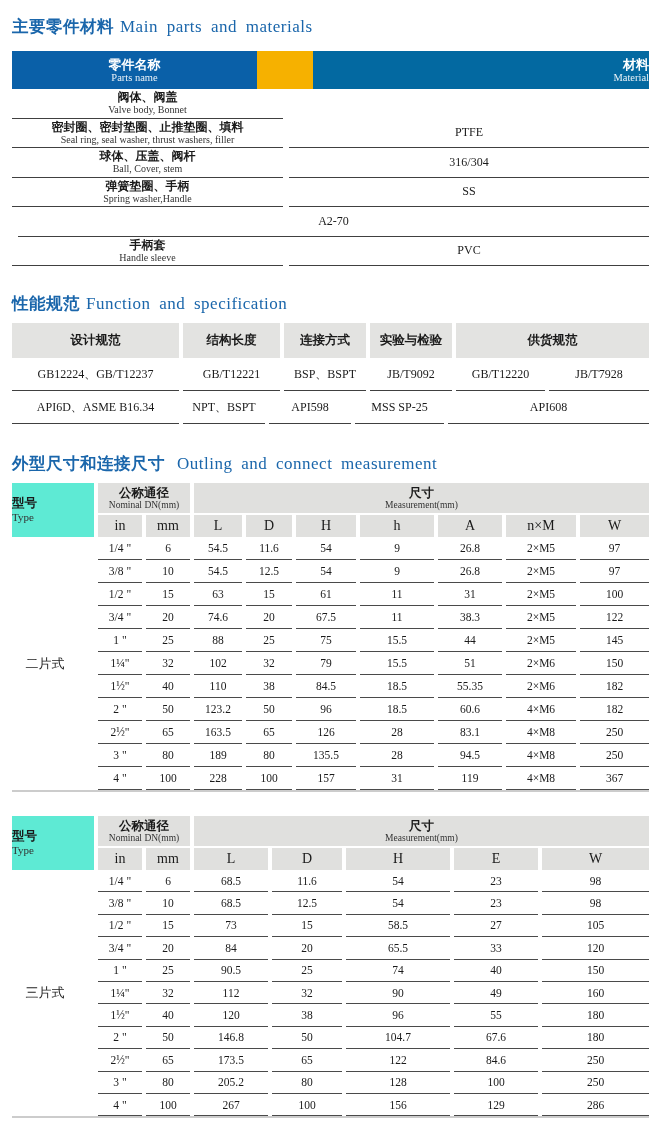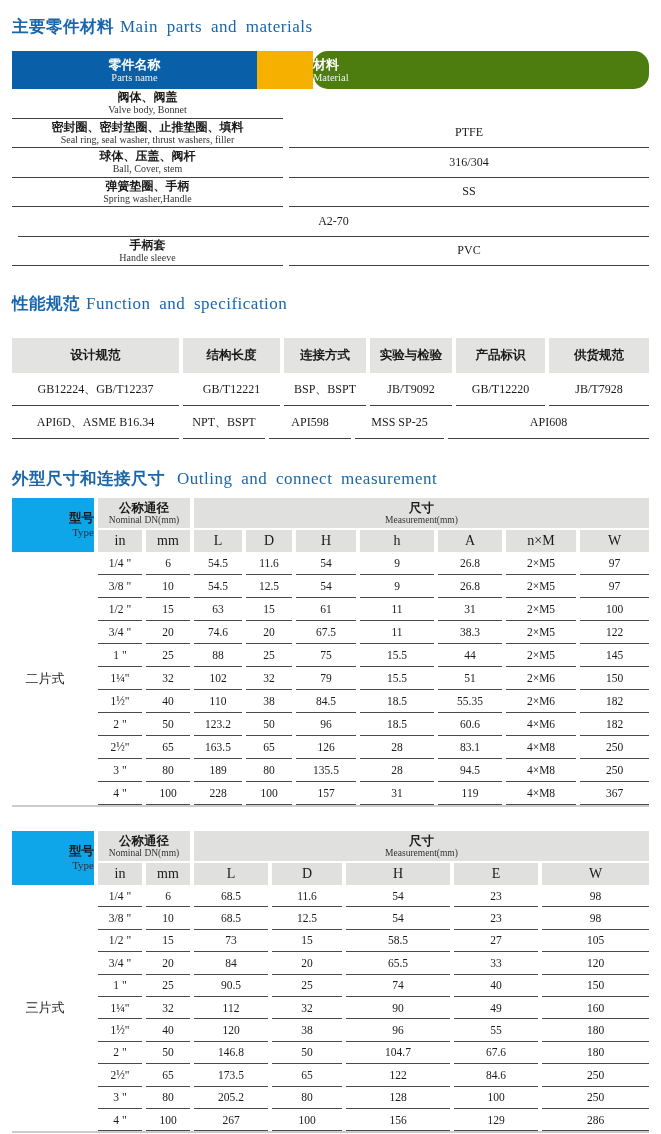--- a/index.html
+++ b/index.html
@@ -8,43 +8,43 @@
 
   
   .sec-title{margin:0;font-size:17px;font-weight:400;color:#1a66ab;letter-spacing:.5px;}
   .sec-title .zh{font-weight:700;font-size:16.5px;margin-right:6px;}
   .sec-title .en{word-spacing:4px;}
 
   
   .mat-header{display:flex;margin-top:13px;height:38px;}
   .mh-blue{width:245px;background:#0a60a8;color:#fff;display:flex;flex-direction:column;justify-content:center;align-items:center;}
   .mh-orange{width:56px;background:#f6b100;}
-  .mh-green{flex:1;background:#4d7c0f;color:#fff;display:flex;flex-direction:column;justify-content:center;align-items:flex-start;border-radius:15px;}
+  .mh-green{flex:1;background:#0369a1;color:#fff;display:flex;flex-direction:column;justify-content:center;align-items:flex-end;}
   .mh-blue .zh,.mh-green .zh{font-size:13px;font-weight:700;line-height:15px;}
   .mh-blue .en,.mh-green .en{font-size:10.5px;color:rgba(255,255,255,.92);line-height:12px;}
 
   .mat-row{display:flex;height:29.5px;}
   .mat-cell{display:flex;flex-direction:column;justify-content:center;align-items:center;border-bottom:1.5px solid #404040;box-sizing:border-box;}
   .mat-cell.left{width:271px;}
   .mat-cell.gap{width:6px;border-bottom:none;}
   .mat-cell.right{flex:1;font-size:12px;}
   .mat-cell .zh{font-size:12px;font-weight:700;line-height:13px;}
   .mat-cell .en{font-size:10px;color:#333;line-height:11px;}
 
   
-  .spec-table{margin-top:23px;}
+  .spec-table{margin-top:8px;}
   .spec-hrow,.spec-drow{display:flex;gap:4px;}
   .spec-hrow .cell{background:#e3e3e1;height:35px;display:flex;align-items:center;justify-content:center;font-size:12.5px;font-weight:700;}
   .spec-drow .cell{height:33px;display:flex;align-items:center;justify-content:center;font-size:12px;border-bottom:1.5px solid #404040;box-sizing:border-box;}
   .sc0{width:167px;}.sc1{width:97px;}.sc2{width:82px;}.sc3{width:82px;}.sc4{width:89px;}.sc5{flex:1;}
 
   
   .dim-table{margin-top:8px;}
   .dim-header{display:flex;gap:4px;}
-  .dh-type{background:#0ea5e9;display:flex;flex-direction:column;justify-content:center;align-items:flex-end;}
+  .dh-type{background:#5eead4;display:flex;flex-direction:column;justify-content:center;align-items:flex-start;}
   .dh-type .zh{font-size:12.5px;font-weight:700;line-height:15px;}
   .dh-type .en{font-size:11px;color:#333;line-height:13px;}
   .dh-right{flex:1;display:flex;flex-direction:column;gap:2px;}
   .dh-top{display:flex;gap:4px;height:30px;}
   .dh-bot{display:flex;gap:4px;height:22px;}
   .dh-top .cell,.dh-bot .cell{background:#e0e0de;display:flex;flex-direction:column;justify-content:center;align-items:center;box-sizing:border-box;}
   .dh-top .zh{font-size:12.5px;font-weight:700;line-height:13px;}
   .dh-top .en{font-size:9.5px;color:#333;line-height:10px;}
   .dh-bot .cell{font-size:14px;}
   .dim-body{position:relative;}
@@ -120,21 +120,20 @@
     </div>
 
   <h1 class="sec-title" style="margin-top:27px;"><span class="zh">性能规范</span><span class="en">Function and specification</span></h1>
 
   <div class="spec-table">
     <div class="spec-hrow" id="spec-head">
         <div class="cell sc0">设计规范</div>
         <div class="cell sc1">结构长度</div>
         <div class="cell sc2">连接方式</div>
         <div class="cell sc3">实验与检验</div>
-        <div class="cell sc4">产品标识</div>
         <div class="cell sc5">供货规范</div>
       </div>
     <div id="spec-rows">
         <div class="spec-drow">
           <div class="cell sc0">GB12224、GB/T12237</div>
           <div class="cell sc1">GB/T12221</div>
           <div class="cell sc2">BSP、BSPT</div>
           <div class="cell sc3">JB/T9092</div>
           <div class="cell sc4">GB/T12220</div>
           <div class="cell sc5">JB/T7928</div>

